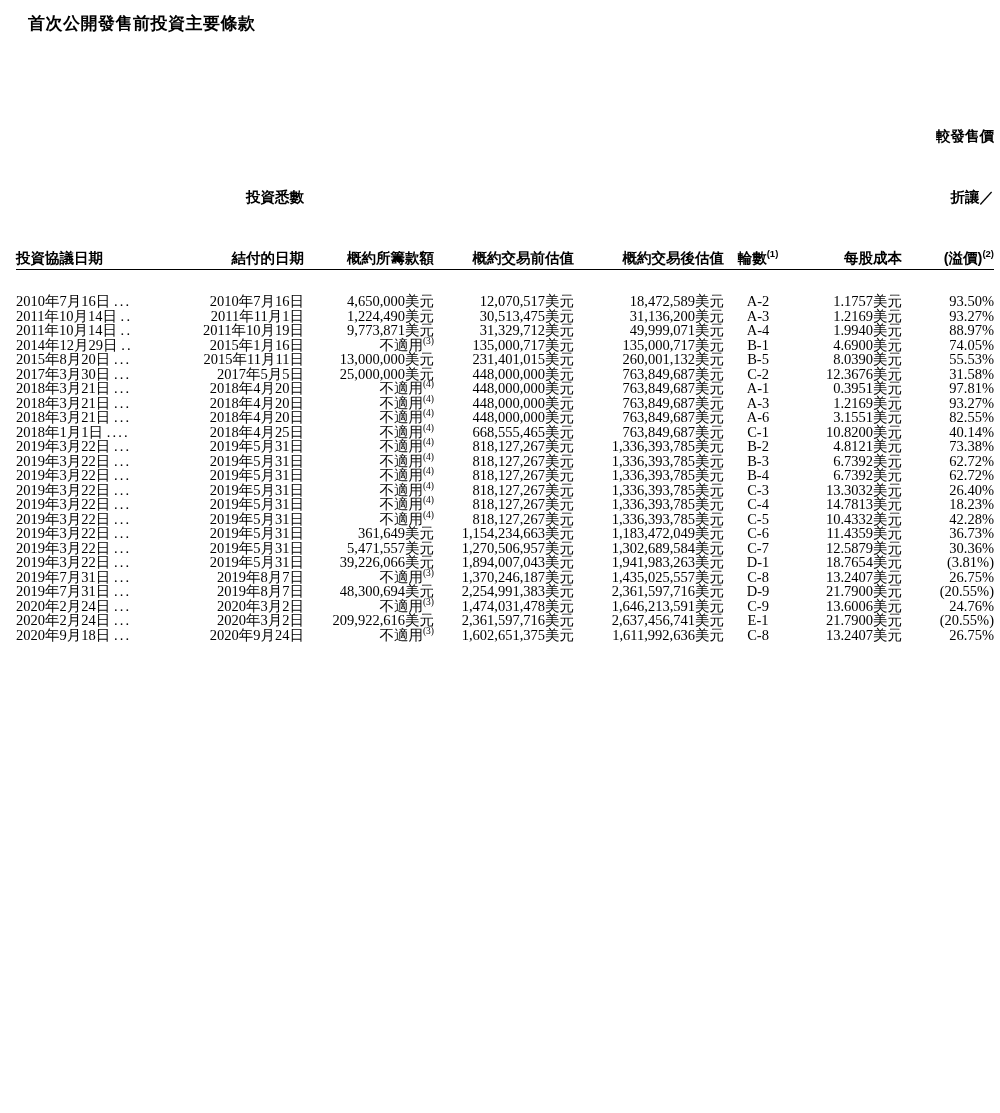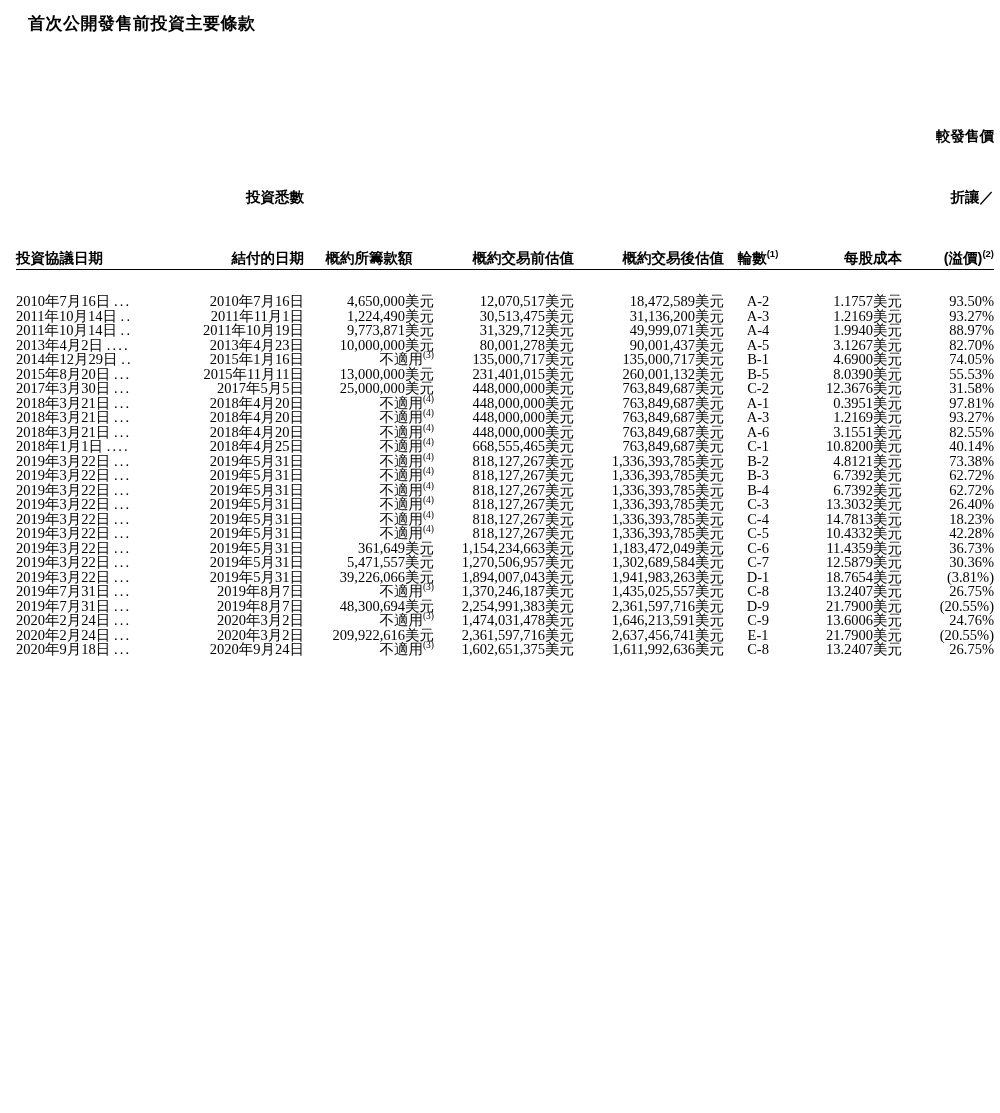--- a/index.html
+++ b/index.html
@@ -44,21 +44,21 @@
     font-weight: bold;
     font-size: 14px;
     border-bottom: 1.2px solid #000;
     padding-bottom: 5px;
     vertical-align: bottom;
     line-height: 1.45;
   }
   thead th .hdr-line { display: block; white-space: nowrap; margin-top: 40px; }
   th.c0 { text-align: left;  width: 163px; }
   th.c1 { text-align: right; width: 125px; padding-right: 2px;}
-  th.c2 { text-align: center; width: 130px; padding-right: 2px;}
+  th.c2 { text-align: right; width: 130px; padding-right: 2px;}
   th.c3 { text-align: right; width: 140px; padding-right: 2px;}
   th.c4 { text-align: right; width: 150px; padding-right: 2px;}
   th.c5 { text-align: center;width: 68px; }
   th.c6 { text-align: right; width: 110px; padding-right: 2px;}
   th.c7 { text-align: right; width: 92px;  padding-right: 2px;}
 
   tbody td { line-height: 1.0; padding-top: 11px; padding-bottom: 0px; white-space: nowrap;}
   td.c0 { text-align: left; }
   td.c1, td.c2, td.c3, td.c4, td.c6, td.c7 { text-align: right; padding-right: 2px;}
   td.c5 { text-align: center; }
@@ -133,30 +133,20 @@
           <td class="c0">2011年10月14日 <span class="leader">..</span></td>
           <td class="c1">2011年10月19日</td>
           <td class="c2">9,773,871美元</td>
           <td class="c3">31,329,712美元</td>
           <td class="c4">49,999,071美元</td>
           <td class="c5">A-4</td>
           <td class="c6">1.9940美元</td>
           <td class="c7">88.97%</td>
         </tr>
         <tr>
-          <td class="c0">2013年4月2日 <span class="leader">....</span></td>
-          <td class="c1">2013年4月23日</td>
-          <td class="c2">10,000,000美元</td>
-          <td class="c3">80,001,278美元</td>
-          <td class="c4">90,001,437美元</td>
-          <td class="c5">A-5</td>
-          <td class="c6">3.1267美元</td>
-          <td class="c7">82.70%</td>
-        </tr>
-        <tr>
           <td class="c0">2014年12月29日 <span class="leader">..</span></td>
           <td class="c1">2015年1月16日</td>
           <td class="c2">不適用<sup>(3)</sup></td>
           <td class="c3">135,000,717美元</td>
           <td class="c4">135,000,717美元</td>
           <td class="c5">B-1</td>
           <td class="c6">4.6900美元</td>
           <td class="c7">74.05%</td>
         </tr>
         <tr>

